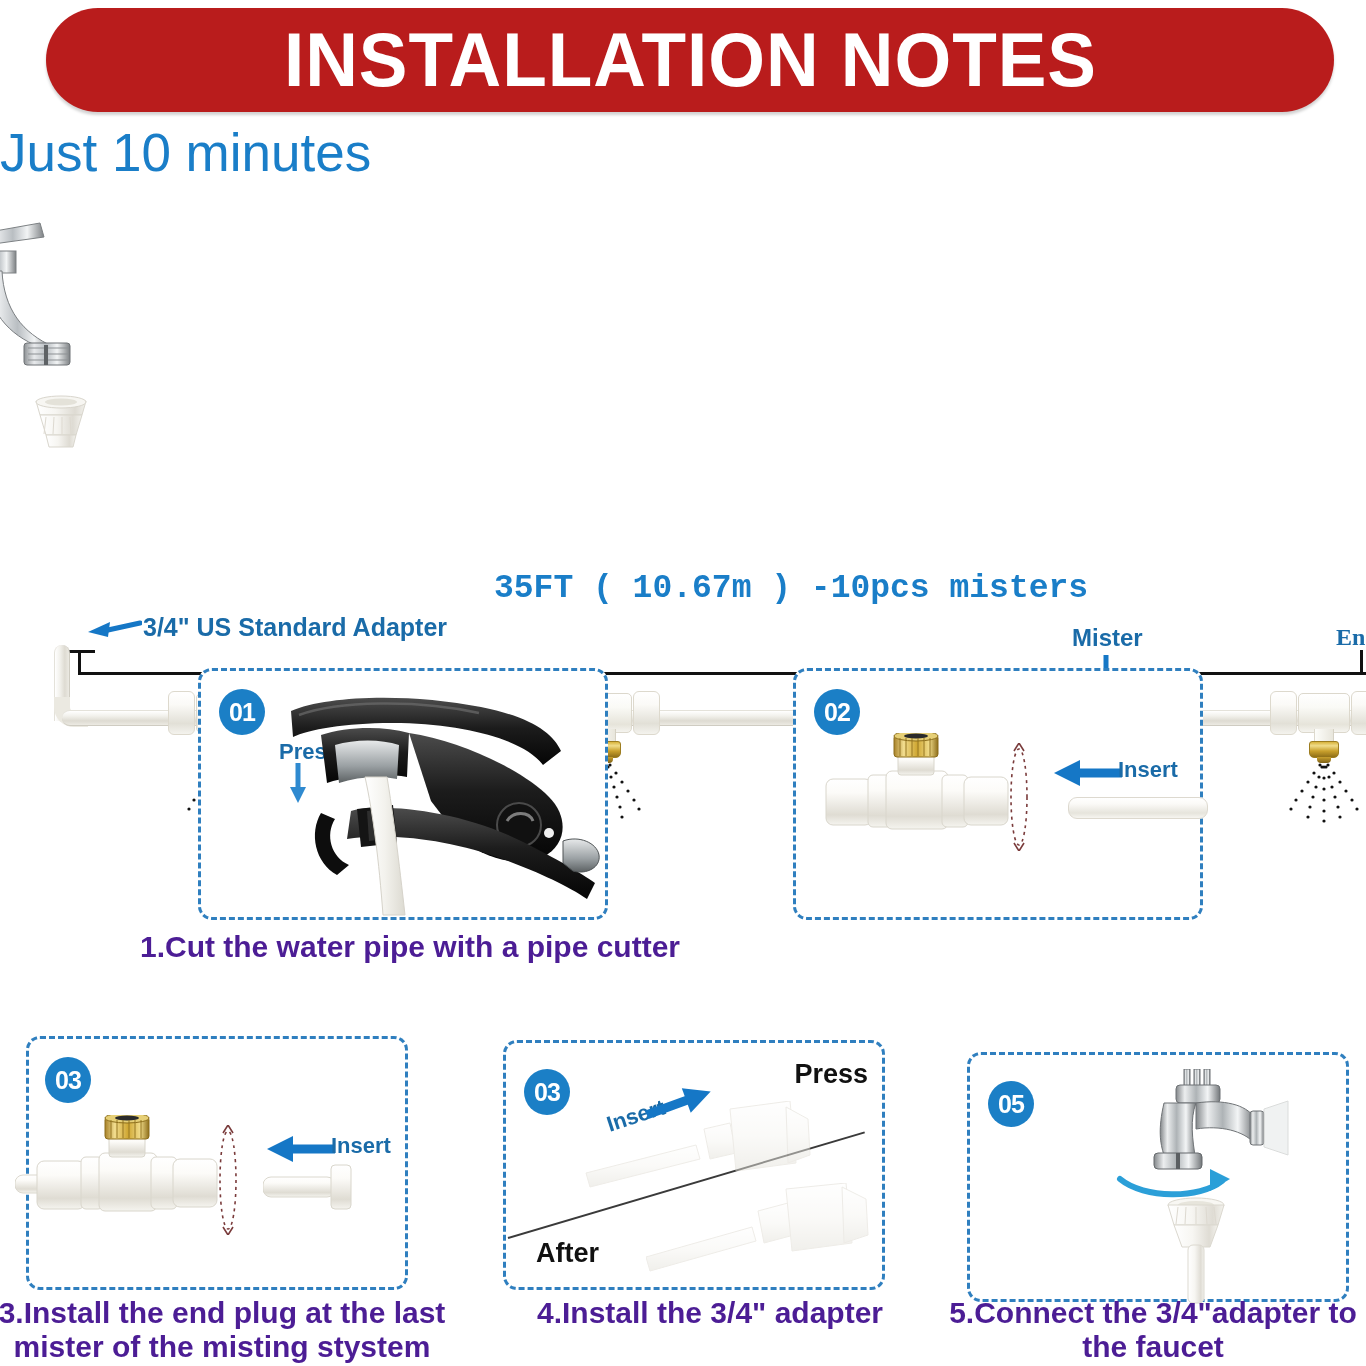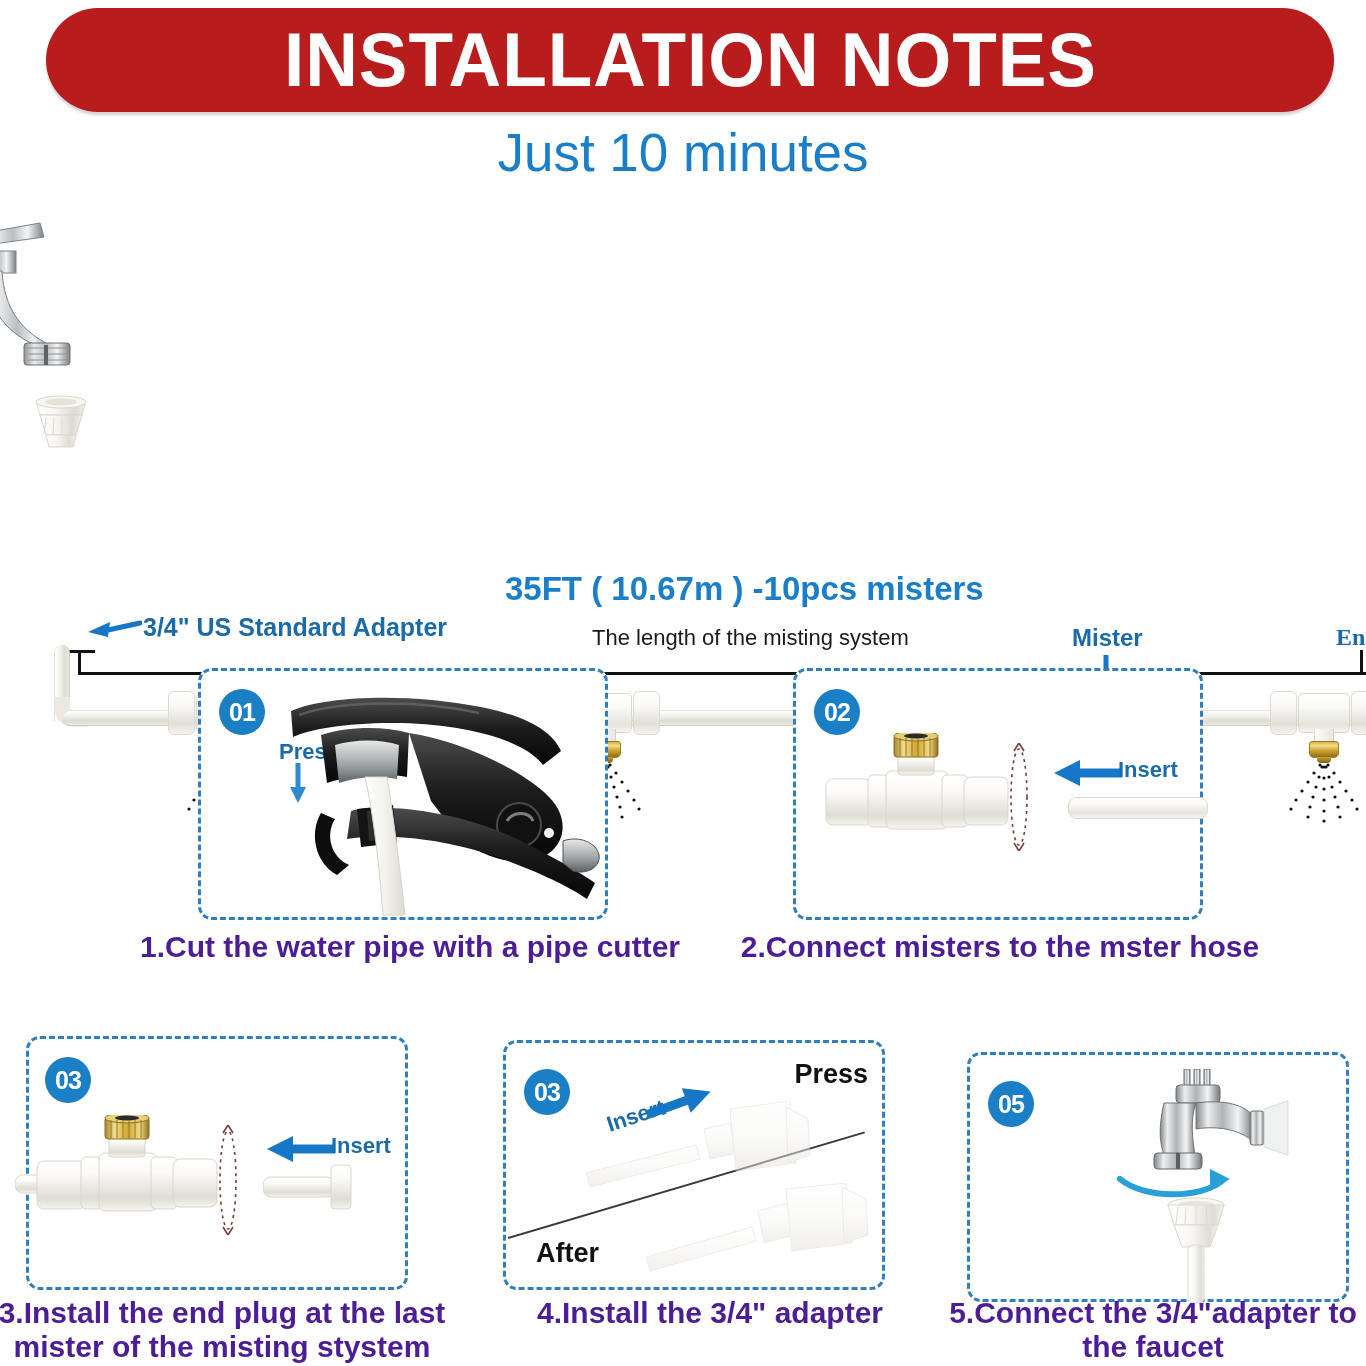--- a/index.html
+++ b/index.html
@@ -25,21 +25,21 @@
     font-size: 76px;
     font-weight: bold;
     letter-spacing: 1px;
     line-height: 1;
     font-family: "Liberation Sans", sans-serif;
     transform: scaleX(0.96);
     white-space: nowrap;
   }
   .header-sub {
     position: absolute; left: 0; top: 122px; width: 1366px;
-    text-align: center;
+    text-align: left;
     color: #1a7ec8;
     font-size: 53px;
     font-weight: normal;
     letter-spacing: 0px;
   }
 
   
   .schematic { position: absolute; left: 0; top: 205px; width: 1366px; height: 430px; }
 
   
@@ -48,22 +48,22 @@
   
   .adapter-top { position: absolute; left: 30px; top: 190px; width: 62px; height: 62px; }
 
   .adapter-label {
     position: absolute; left: 143px; top: 408px;
     color: #1a6ba8; font-size: 25px; font-weight: bold; white-space: nowrap;
   }
   .adapter-arrow { position: absolute; left: 86px; top: 410px; width: 56px; height: 28px; }
 
   .title-35ft {
-    position: absolute; left: 505px; top: 365px;
-    color: #1a7ec8; font-size: 33px; font-weight: bold; white-space: nowrap;
+    position: absolute; left: 494px; top: 365px;
+    color: #1a7ec8; font-size: 33px; font-weight: bold; white-space: nowrap; font-family: Liberation Mono, monospace;
   }
   .sub-length {
     position: absolute; left: 592px; top: 420px;
     color: #1a1a1a; font-size: 22px; white-space: nowrap;
   }
   .label-mister {
     position: absolute; left: 1072px; top: 419px;
     color: #1a6ba8; font-size: 24px; font-weight: bold; white-space: nowrap;
   }
   .label-endplug {
@@ -237,21 +237,20 @@
       <line x1="40" y1="22" x2="41" y2="39" stroke="#ddd9d0"></line>
     </svg>
 
     <svg class="adapter-arrow" viewBox="0 0 56 28">
       <path d="M54 8 L22 15" stroke="#1577c6" stroke-width="5" fill="none" stroke-linecap="round"></path>
       <path d="M2 17 L24 7 L22 22 Z" fill="#1577c6"></path>
     </svg>
     <div class="adapter-label">3/4" US Standard Adapter</div>
 
     <div class="title-35ft">35FT ( 10.67m ) -10pcs misters</div>
-    <div class="sub-length">The length of the misting system</div>
 
     <div class="bracket">
       <div class="bracket-cap-l"></div>
       <div class="bracket-tick-l"></div>
       <div class="bracket-h"></div>
       <div class="bracket-tick-r"></div>
     </div>
 
     <div class="label-mister">Mister</div>
     <svg style="position:absolute;left:1095px;top:450px;width:22px;height:56px;" viewBox="0 0 22 56">
@@ -580,21 +579,20 @@
       <path d="M8 100 L13 108 L18 100" fill="none" stroke="#7a3b3b" stroke-width="1.6"></path>
     </svg>
 
     <svg style="position:absolute;left:258px;top:88px;width:70px;height:28px;" viewBox="0 0 70 28">
       <path d="M68 14 L22 14" stroke="#1577c6" stroke-width="9" fill="none"></path>
       <path d="M0 14 L26 1 L26 27 Z" fill="#1577c6"></path>
     </svg>
     <div class="anno" style="left:322px;top:86px;">Insert</div>
     <div class="white-pipe" style="left:272px;top:126px;width:140px;height:22px;"></div>
   </div>
-  <div class="caption" style="left:740px;top:930px;width:520px;">2.Connect misters to the mster hose</div>
 
   <div class="panel" style="left:26px;top:1036px;width:382px;height:254px;">
     <div class="badge" style="left:16px;top:18px;">03</div>
 
     <svg style="position:absolute;left:-14px;top:76px;width:206px;height:124px;" viewBox="0 0 206 124">
       <defs>
         <linearGradient id="w3" x1="0" y1="0" x2="0" y2="1">
           <stop offset="0%" stop-color="#ffffff"></stop>
             <stop offset="30%" stop-color="#fcfbf8"></stop>
             <stop offset="78%" stop-color="#dfdcd3"></stop>

